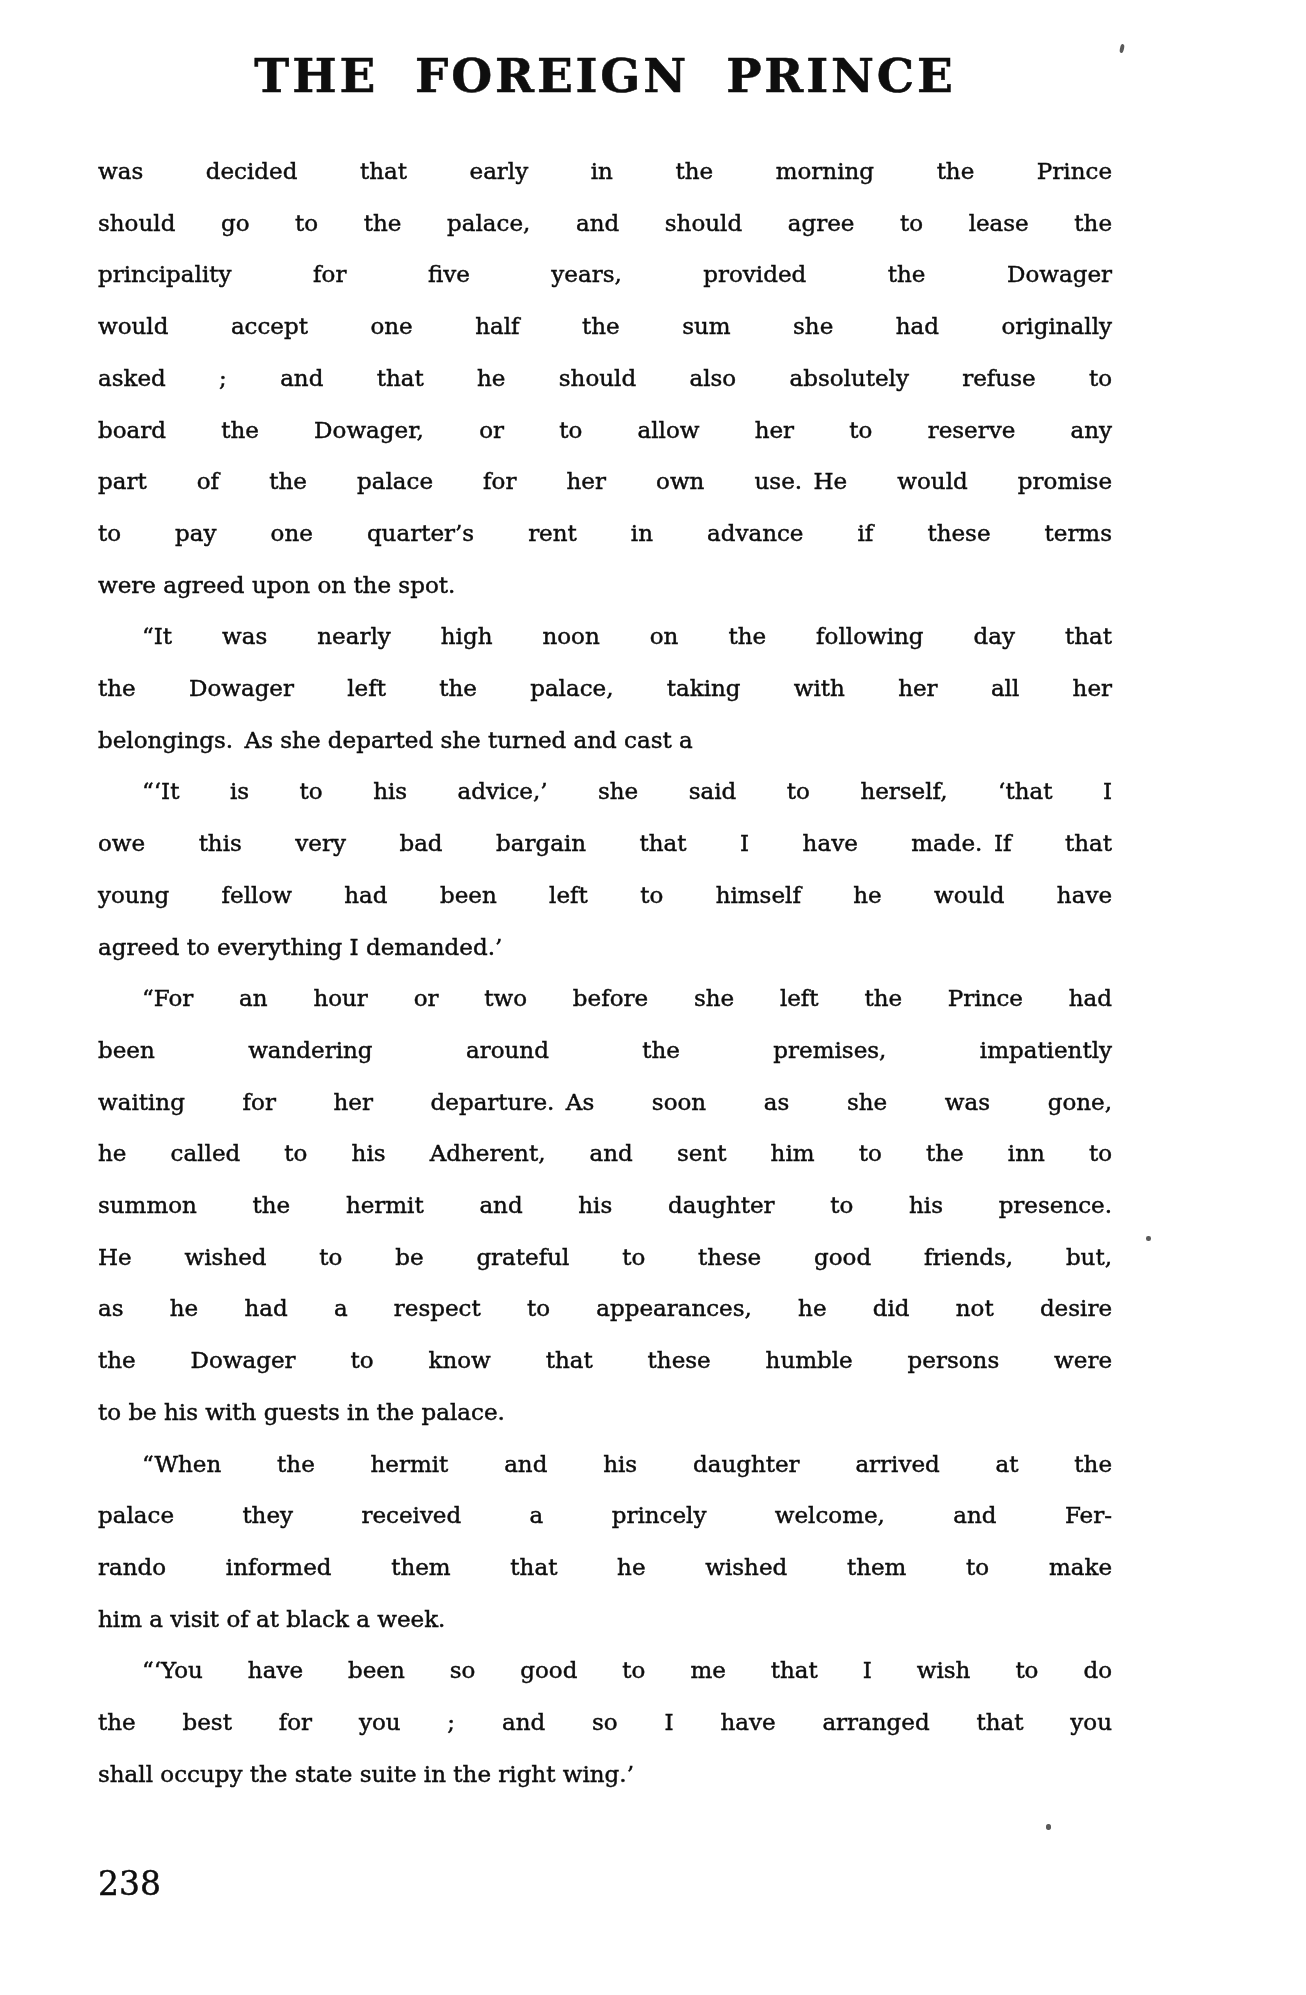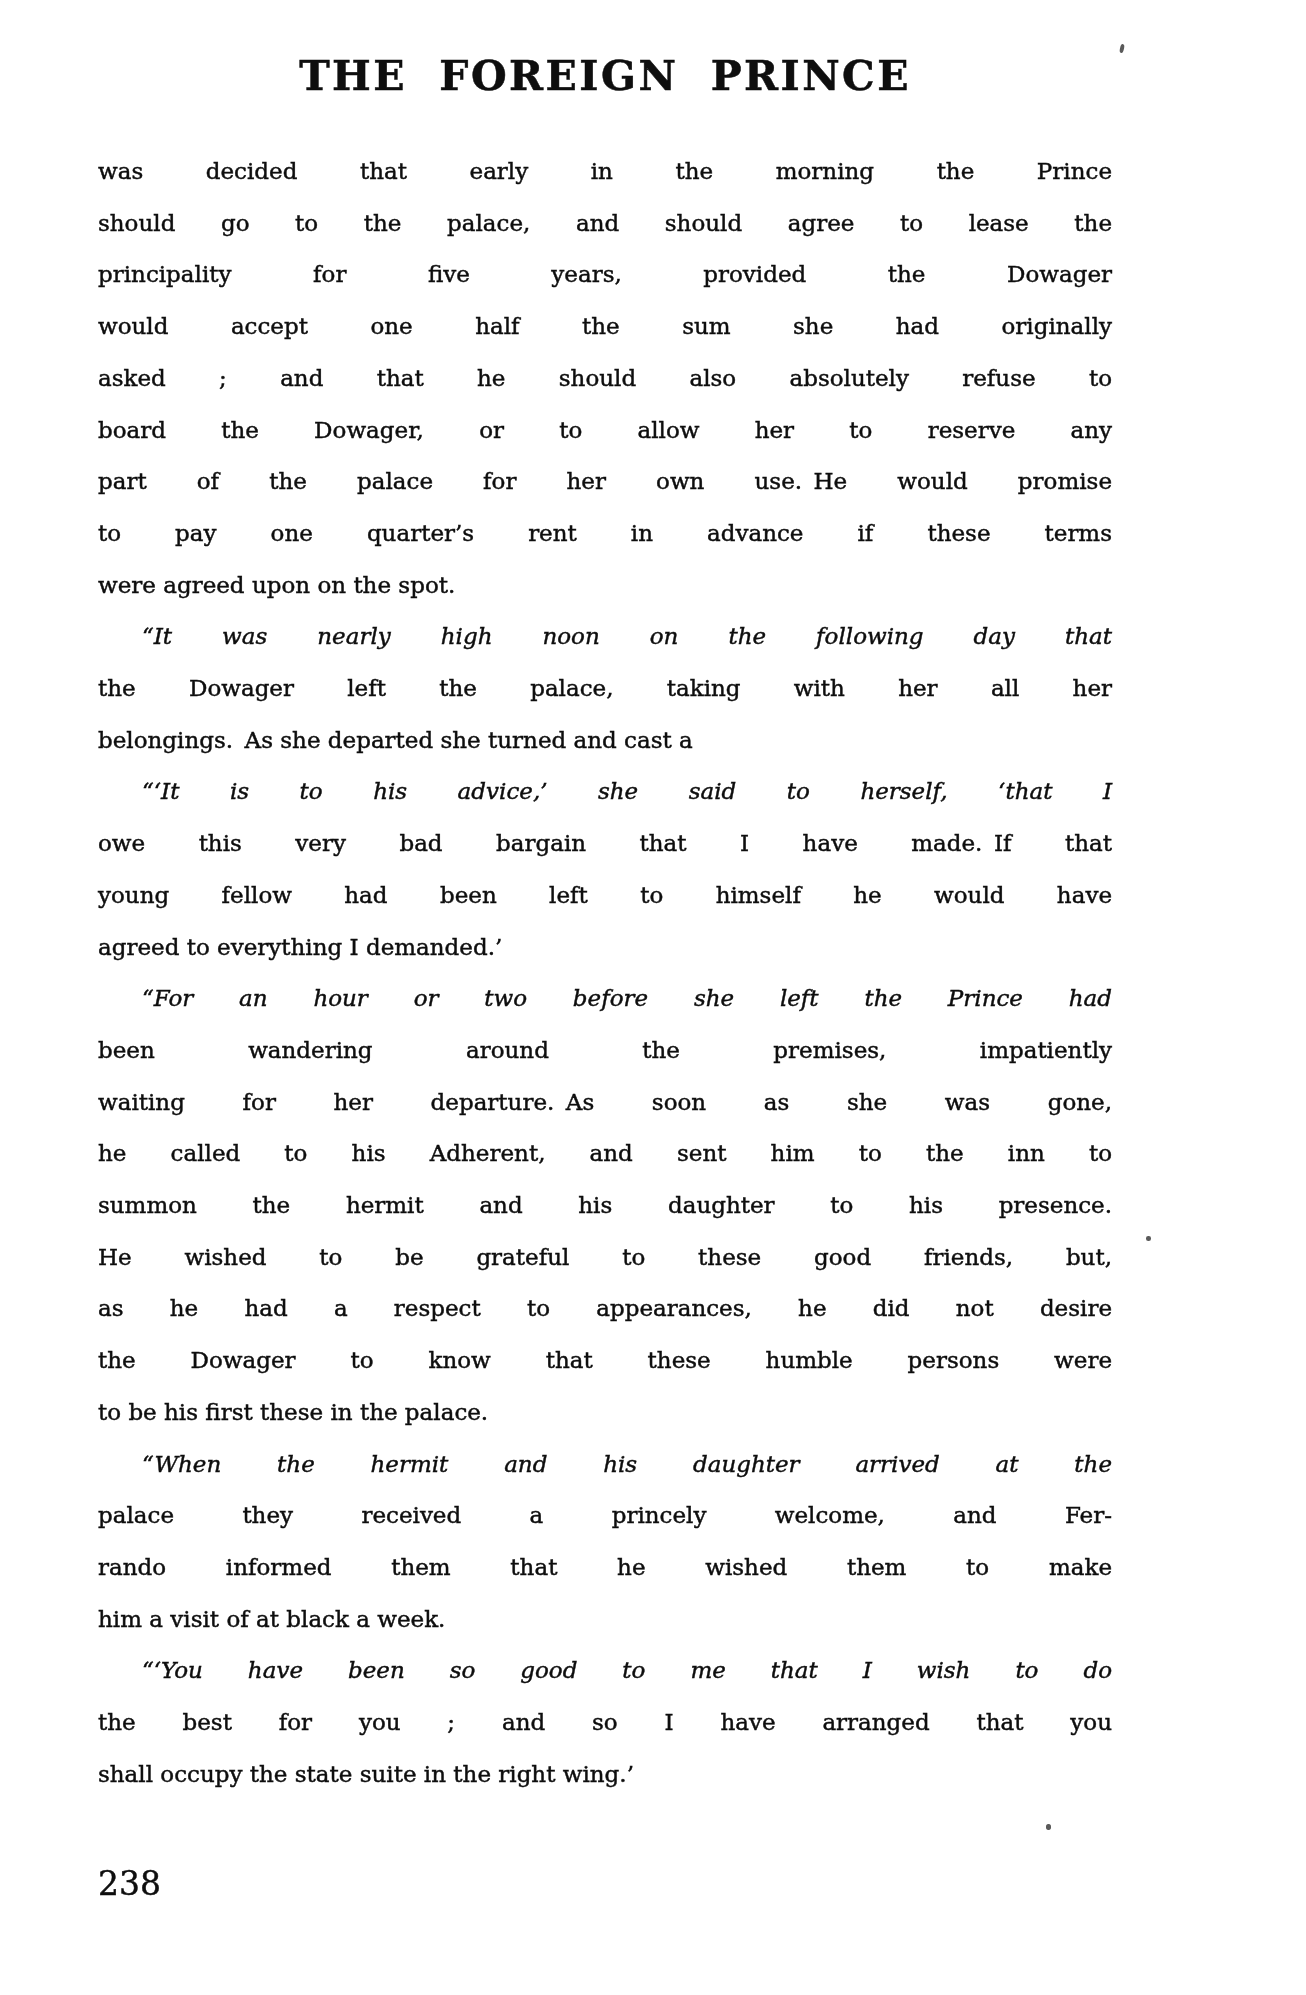--- a/index.html
+++ b/index.html
@@ -16,21 +16,21 @@
     font-family: "DejaVu Serif", "Liberation Serif", serif;
     overflow: hidden;
   }
   .title {
     position: absolute;
     top: 52px;
     left: 98px;
     width: 1014px;
     margin: 0;
     text-align: center;
-    font-size: 41px;
+    font-size: 47px;
     line-height: 48px;
     font-weight: 700;
     letter-spacing: 0.06em;
     word-spacing: 0.38em;
     -webkit-text-stroke: 0.5px #0e0e0e;
   }
   .body-text {
     position: absolute;
     top: 146px;
     left: 98px;
@@ -43,21 +43,20 @@
   .line {
     text-align: justify;
     text-align-last: justify;
     white-space: nowrap;
   }
   .line:last-child {
     text-align-last: left;
   }
   .para.indent > .line:first-child {
     text-indent: 44px;
-    font-style: italic;
   }
   .page-number {
     position: absolute;
     top: 1864px;
     left: 98px;
     width: 1014px;
     text-align: left;
     font-size: 33px;
     line-height: 40px;
     -webkit-text-stroke: 0.45px #0e0e0e;
@@ -107,21 +106,21 @@
 
     <div class="para indent">
       <div class="line">“For an hour or two before she left the Prince had</div>
       <div class="line">been wandering around the premises, impatiently</div>
       <div class="line">waiting for her departure. As soon as she was gone,</div>
       <div class="line">he called to his Adherent, and sent him to the inn to</div>
       <div class="line">summon the hermit and his daughter to his presence.</div>
       <div class="line">He wished to be grateful to these good friends, but,</div>
       <div class="line">as he had a respect to appearances, he did not desire</div>
       <div class="line">the Dowager to know that these humble persons were</div>
-      <div class="line">to be his first these in the palace.</div>
+      <div class="line">to be his with guests in the palace.</div>
     </div>
 
     <div class="para indent">
       <div class="line">“When the hermit and his daughter arrived at the</div>
       <div class="line">palace they received a princely welcome, and Fer-</div>
       <div class="line">rando informed them that he wished them to make</div>
       <div class="line">him a visit of at black a week.</div>
     </div>
 
     <div class="para indent">

